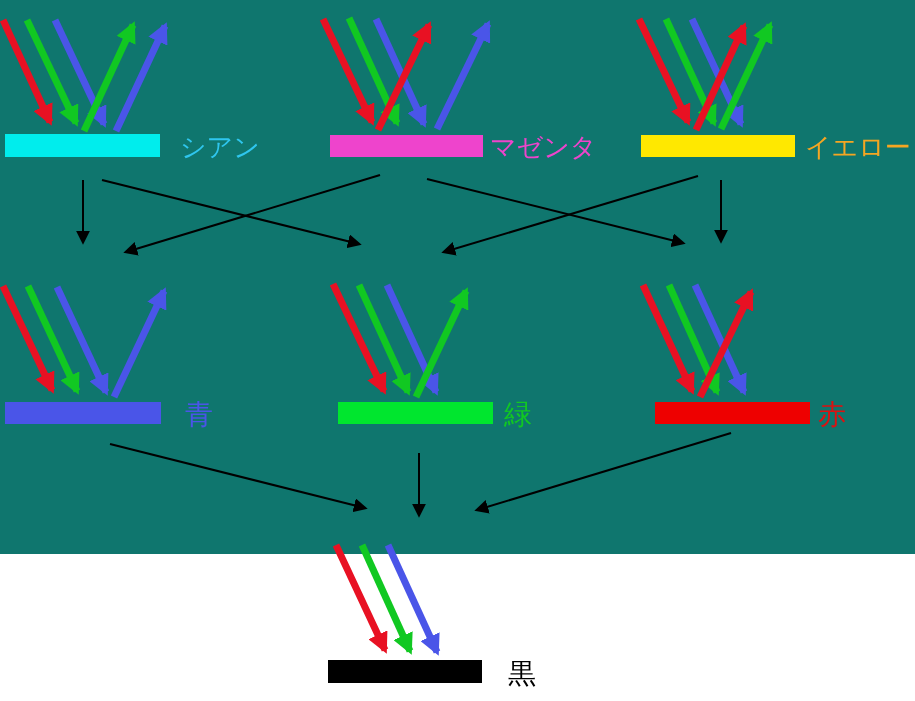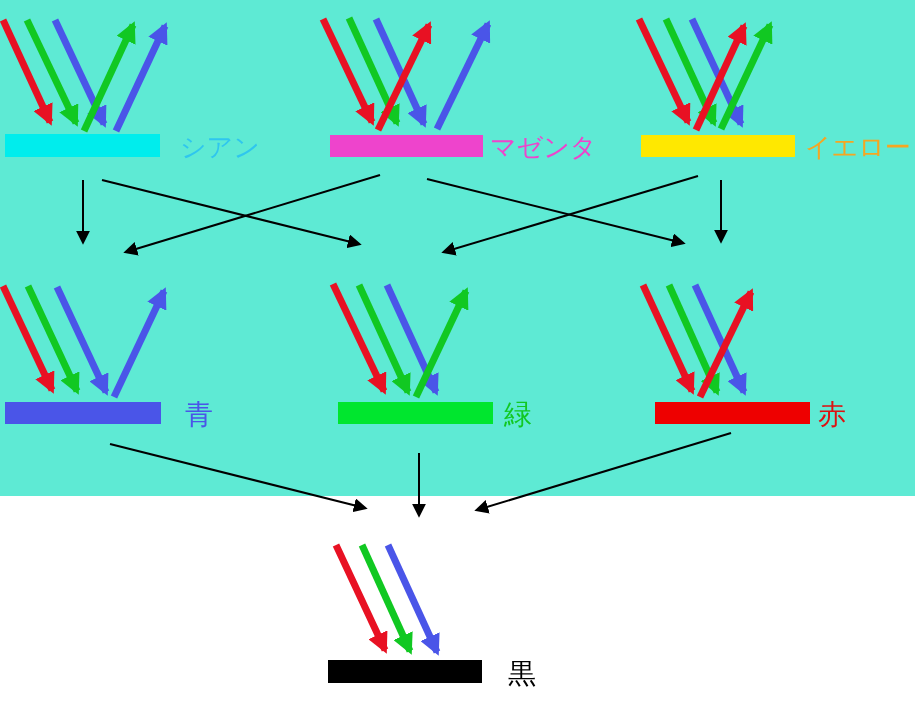--- a/index.html
+++ b/index.html
@@ -7,22 +7,22 @@
     padding: 0;
     background: #ffffff;
     width: 915px;
     height: 701px;
     overflow: hidden;
     font-family: "DejaVu Sans", "Liberation Sans", sans-serif;
   }
   .canvas {
     position: relative;
     width: 915px;
-    height: 496px;
-    background: #5eead4;
+    height: 554px;
+    background: #0f766e;
   }
   svg { position: absolute; left: 0; top: 0; }
   .ray { fill: none; stroke-width: 7; }
   .connector { fill: none; stroke-width: 2; }
   .lbl { font-family: "DejaVu Sans", "Liberation Sans", sans-serif; font-size: 26px; }
   .lbl-kanji { font-family: "DejaVu Sans", "Liberation Sans", sans-serif; font-size: 28px; }
 </style>
 </head>
 <body>
 

